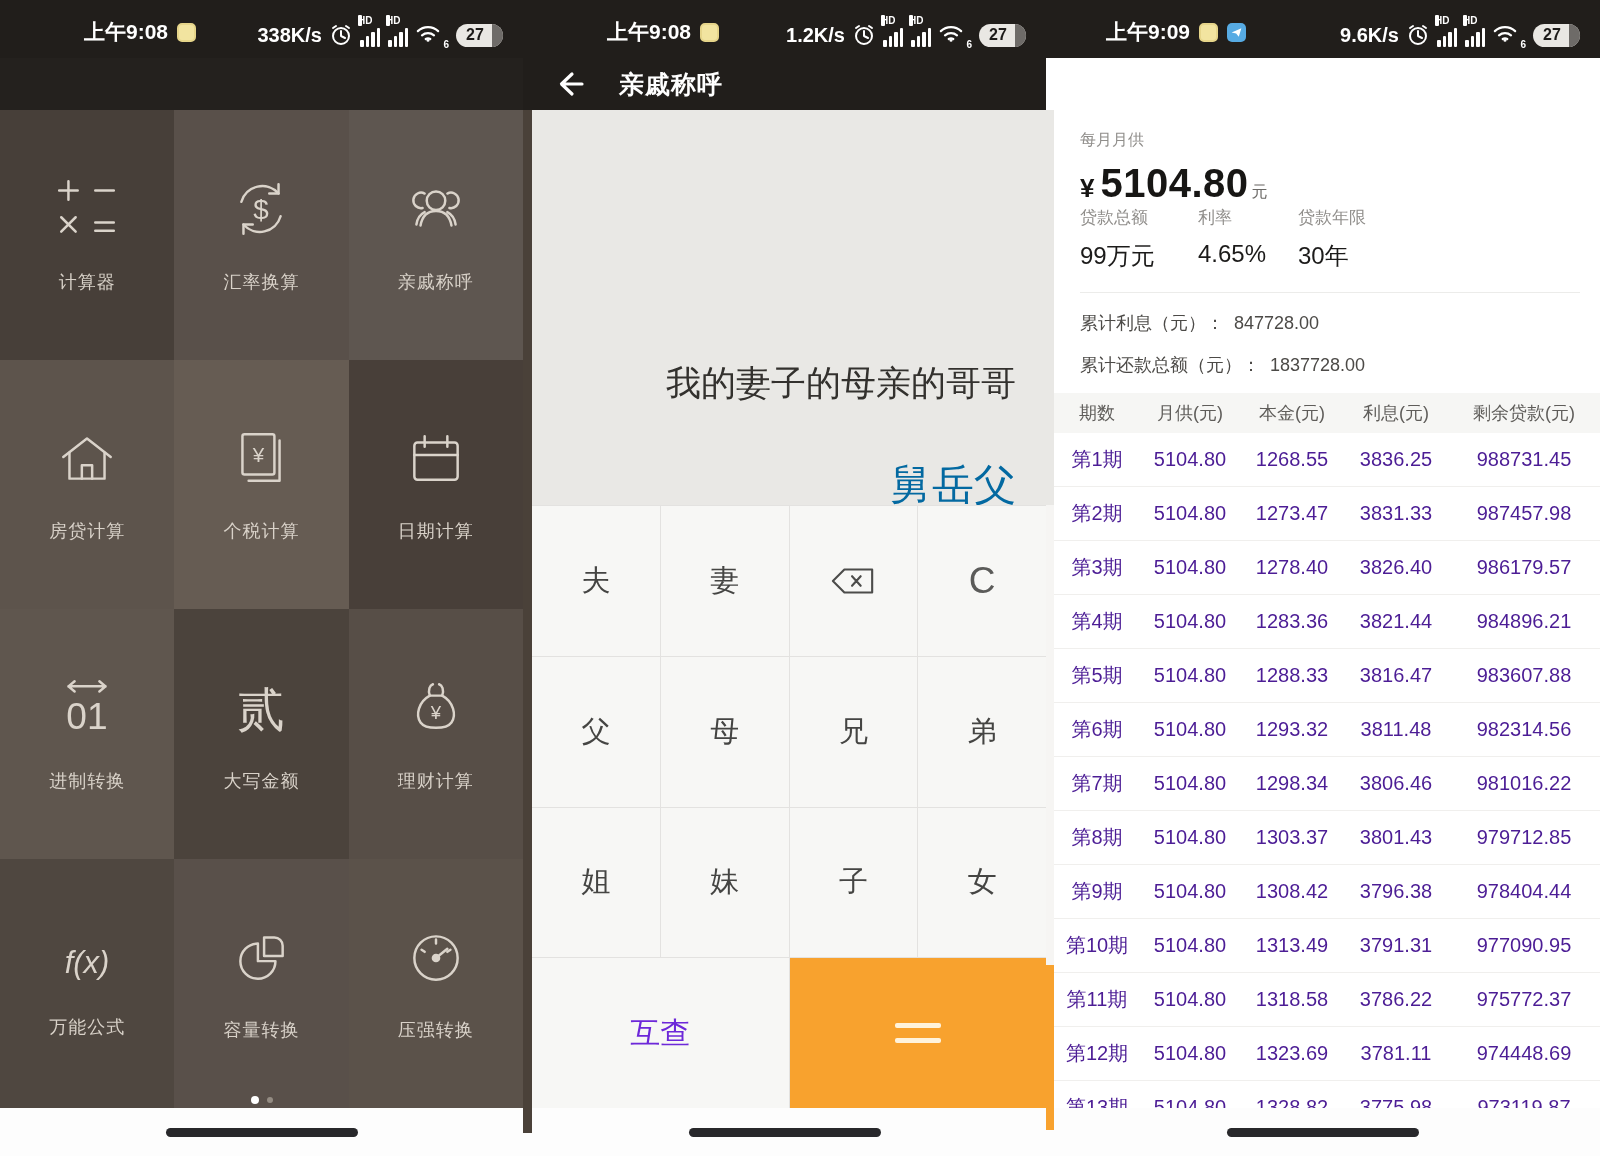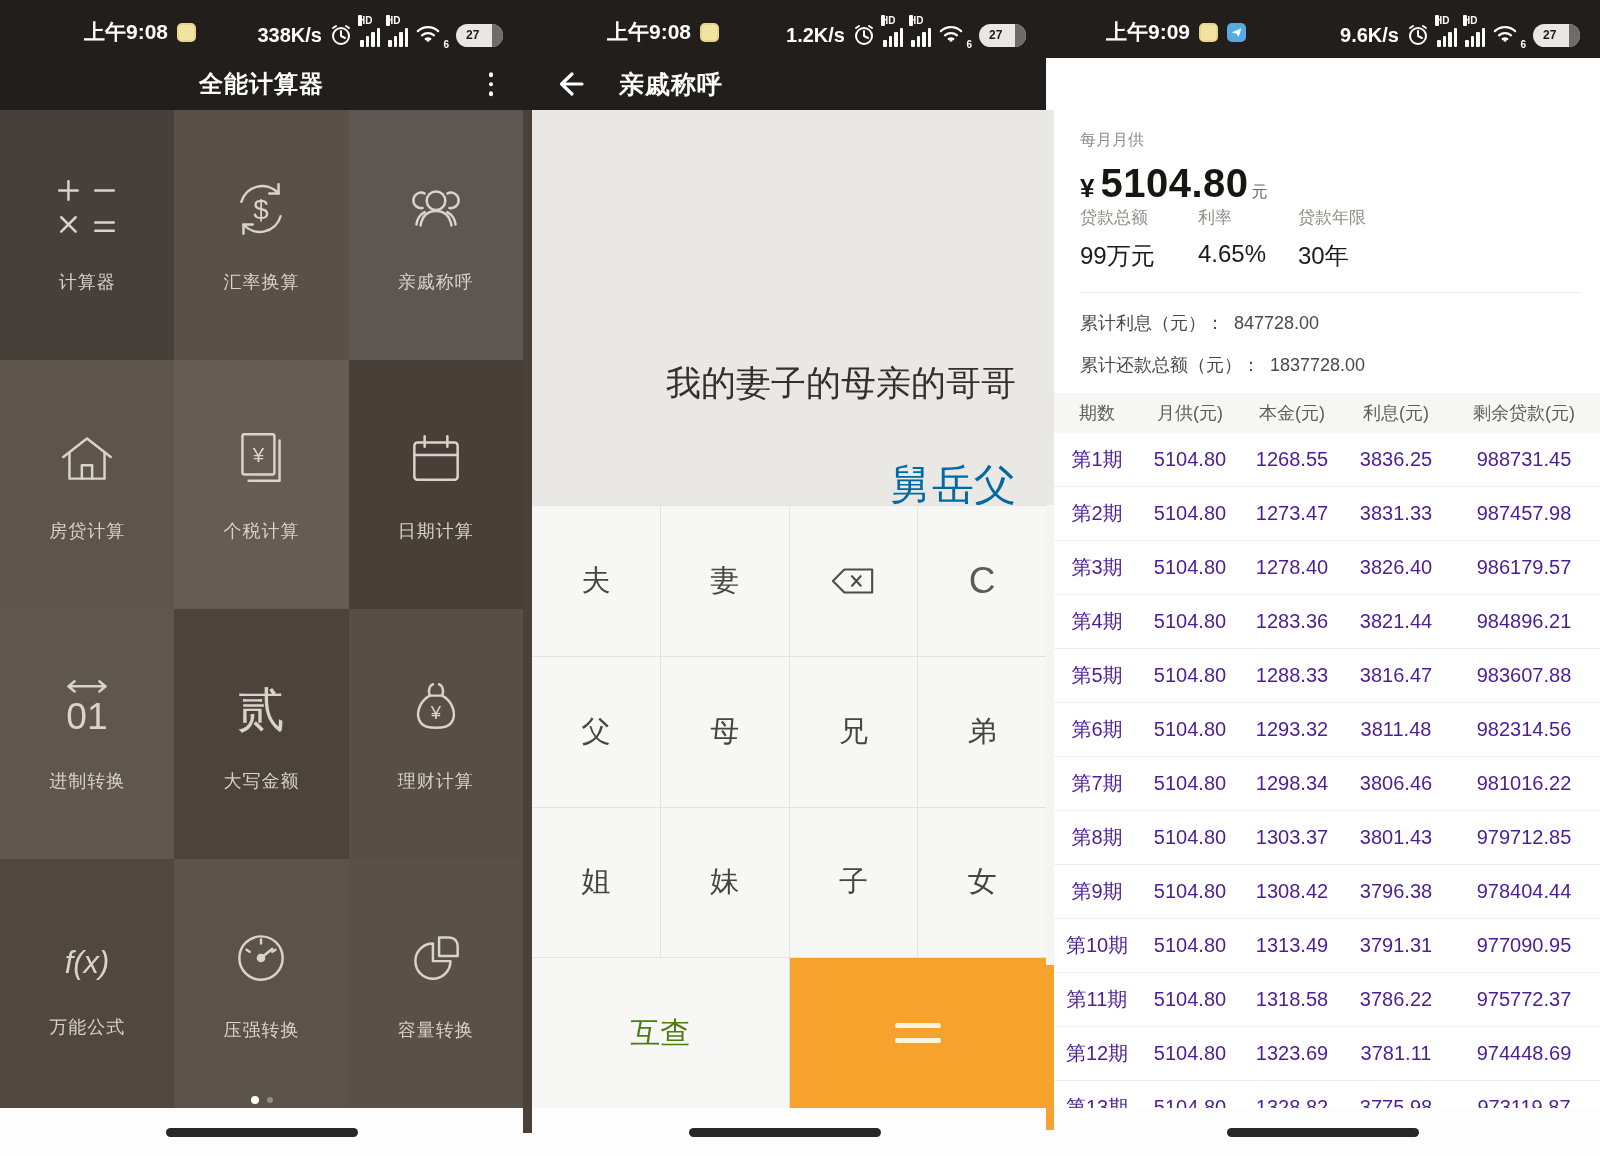--- a/index.html
+++ b/index.html
@@ -23,21 +23,21 @@
   .sb-right { display:flex; align-items:flex-end; gap:8px; }
   .sb-speed { font-size:20px; font-weight:bold; line-height:24px; }
   .clock-ic svg { display:block; }
   .sig { position:relative; display:inline-flex; align-items:flex-end; gap:2px; padding-top:10px; }
   .sig .hd { position:absolute; top:-3px; left:-2px; font-style:normal; font-size:10px; font-weight:bold; }
   .sig i { display:block; width:3.5px; background:#fff; border-radius:1px; }
   .sig .b1{height:7px} .sig .b2{height:11px} .sig .b3{height:15px} .sig .b4{height:19px}
   .wifi { position:relative; padding-right:8px; }
   .wifi .n6 { position:absolute; right:-1px; bottom:-3px; font-size:10px; font-weight:bold; }
   .bat { width:47px; height:23px; border-radius:12px; background:#E9E7E3; color:#1d1b19;
-         font-size:12px; font-weight:bold; display:flex; align-items:center; padding-left:10px;
+         font-size:16px; font-weight:bold; display:flex; align-items:center; padding-left:10px;
          position:relative; overflow:hidden; }
   .bat .cap { position:absolute; right:0; top:0; bottom:0; width:11px; background:#6E6B68; }
 
   .ab { height:52px; position:relative; display:flex; align-items:center; color:#fff; }
   .ab-center-title { position:absolute; left:0; right:0; text-align:center;
                      font-size:24px; font-weight:bold; letter-spacing:1px; }
   .kebab { position:absolute; right:26px; top:50%; transform:translateY(-50%);
            display:flex; flex-direction:column; gap:5px; padding:4px; }
   .kebab i { width:4.5px; height:4.5px; border-radius:50%; background:#fff; display:block; }
   .back { margin-left:30px; display:flex; align-items:center; padding:2px; }
@@ -67,21 +67,21 @@
   .display { position:absolute; top:110px; left:9px; right:0; height:395px; background:#E9E8E5;
              display:flex; flex-direction:column; align-items:flex-end; padding:4px 30px; }
   .din { margin-top:246px; font-size:35px; color:#33312E; }
   .dres { margin-top:50px; font-size:42px; color:#0369a1; }
   .kb { position:absolute; top:505px; left:9px; right:0; bottom:48px; display:grid;
         grid-template-columns:repeat(4,1fr); grid-template-rows:repeat(4,1fr);
         gap:1px; background:#E3E2E0; border-top:1px solid #E3E2E0; }
   .key { background:#F7F7F5; display:flex; align-items:center; justify-content:center;
          font-size:29px; color:#454543; }
   .key-clear { font-size:37px; color:#5B5B59; }
-  .key-lookup { grid-column:1 / 3; font-size:30px; color:#4d7c0f; }
+  .key-lookup { grid-column:1 / 3; font-size:30px; color:#6d28d9; }
   .key-eq { grid-column:3 / 5; background:#F8A22E; flex-direction:column; gap:10px; }
   .eqbar { width:46px; height:5px; border-radius:2px; background:#FFF3DC; display:block; }
 
   
   .sl-m { position:absolute; left:0; width:8px; z-index:3; }
   .sl-m1 { top:110px; height:395px; background:#E9E8E5; }
   .sl-m2 { top:505px; height:460px; background:#F6F5F3; }
   .sl-m3 { top:965px; height:165px; background:#F8A22E; }
   .mcontent { position:absolute; top:110px; left:8px; right:0; bottom:48px; background:#fff; }
   .summary { padding:20px 20px 0 26px; }
@@ -146,28 +146,20 @@
                   <path d="M10.5 16.5 A5 5 0 0 1 15.5 16.5"></path>
                 </g>
                 <circle cx="13" cy="18" r="1.6" fill="#fff"></circle>
               </svg><span class="n6">6</span></span>
           <span class="bat">
               <span>27</span>
               <span class="cap"></span>
             </span>
         </div>
       </div>
-      <div class="ab">
-        <div class="ab-center-title">全能计算器</div>
-        <div class="kebab">
-            <i></i>
-            <i></i>
-            <i></i>
-          </div>
-      </div>
     </div>
 
     <div class="grid">
       <div class="tile" style="background: rgb(71, 63, 57);">
         <svg viewBox="0 0 64 64">
             <path d="M14 5 V23 M5 14 H23 M40 14 H58 M7 40 L21 54 M21 40 L7 54 M40 45 H58 M40 53 H58"></path>
           </svg>
         <span class="tlabel">计算器</span>
       </div>
       <div class="tile" style="background: rgb(89, 80, 74);">
@@ -230,35 +222,35 @@
             <text x="32" y="43" font-size="18" text-anchor="middle">¥</text>
           </svg>
         <span class="tlabel">理财计算</span>
       </div>
       <div class="tile" style="background: rgb(79, 71, 64); gap: 21px;">
         <svg viewBox="0 0 64 64">
             <text x="32" y="44" font-size="30" font-style="italic" text-anchor="middle">f(x)</text>
           </svg>
         <span class="tlabel">万能公式</span>
       </div>
+      <div class="tile" style="background: rgb(89, 80, 74);">
+        <svg viewBox="0 0 64 64">
+            <path d="M46 36 A17 17 0 1 1 29 19 M46 36 L29 36 L29 19"></path>
+            <path d="M35 13 H45 A8 8 0 0 1 53 21 V31 H35 Z"></path>
+          </svg>
+        <span class="tlabel">容量转换</span>
+      </div>
       <div class="tile" style="background: rgb(91, 82, 74);">
         <svg viewBox="0 0 64 64">
             <circle cx="32" cy="33" r="21"></circle>
             <path d="M32 33 L43 24"></path>
             <circle cx="32" cy="33" r="3" fill="#DAD3CA"></circle>
             <path d="M18 25 L21 27 M32 15 V19 M46 25 L43 27"></path>
           </svg>
         <span class="tlabel">压强转换</span>
-      </div>
-      <div class="tile" style="background: rgb(89, 80, 74);">
-        <svg viewBox="0 0 64 64">
-            <path d="M46 36 A17 17 0 1 1 29 19 M46 36 L29 36 L29 19"></path>
-            <path d="M35 13 H45 A8 8 0 0 1 53 21 V31 H35 Z"></path>
-          </svg>
-        <span class="tlabel">容量转换</span>
       </div>
     </div>
 
     <div class="dots">
       <span class="dot-a"></span>
       <span class="dot-i"></span>
     </div>
     <div class="navstrip">
       <div class="homebar"></div>
     </div>

